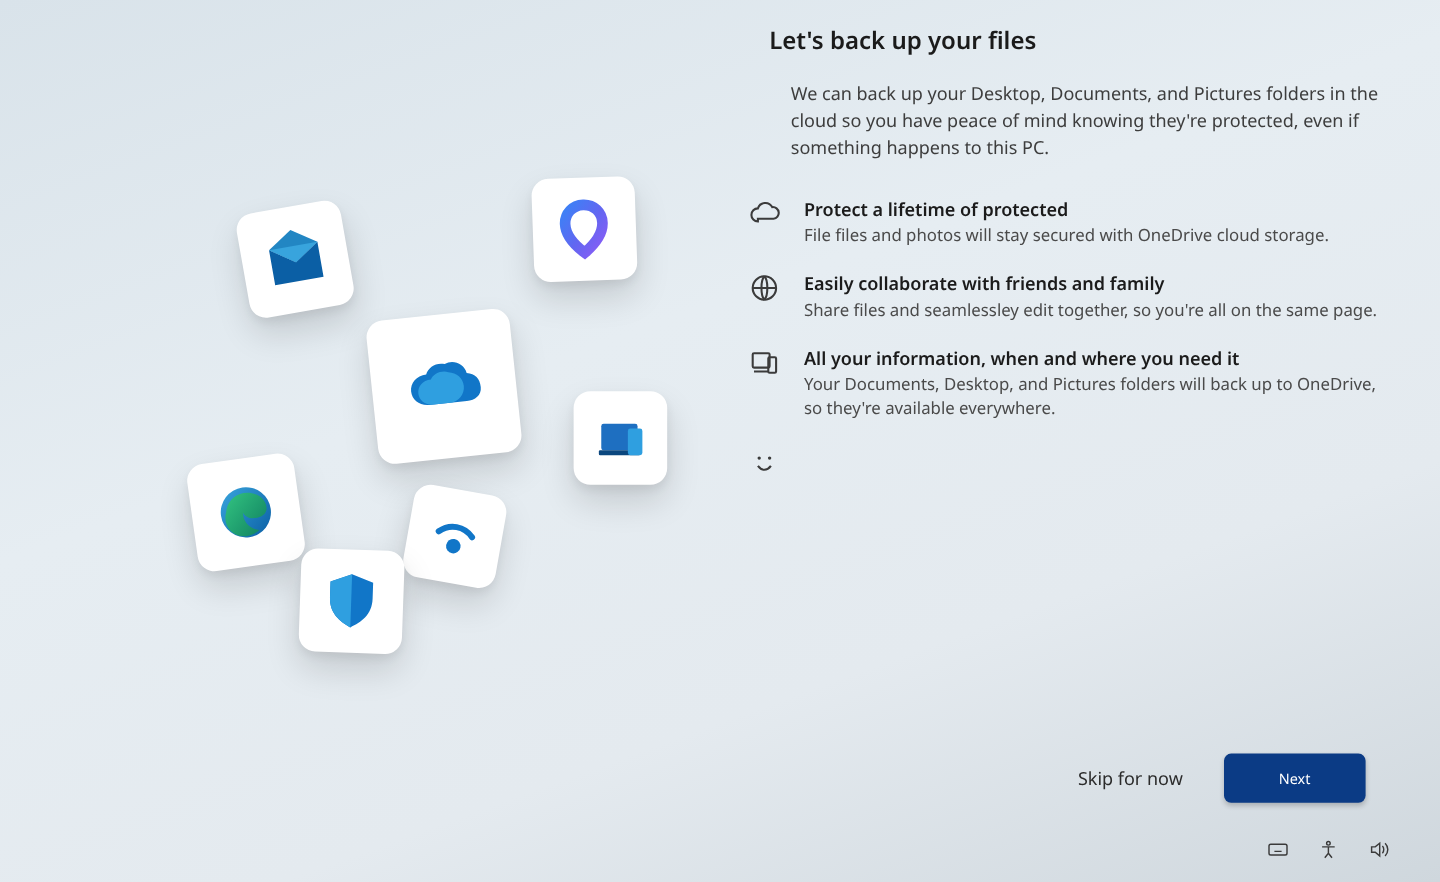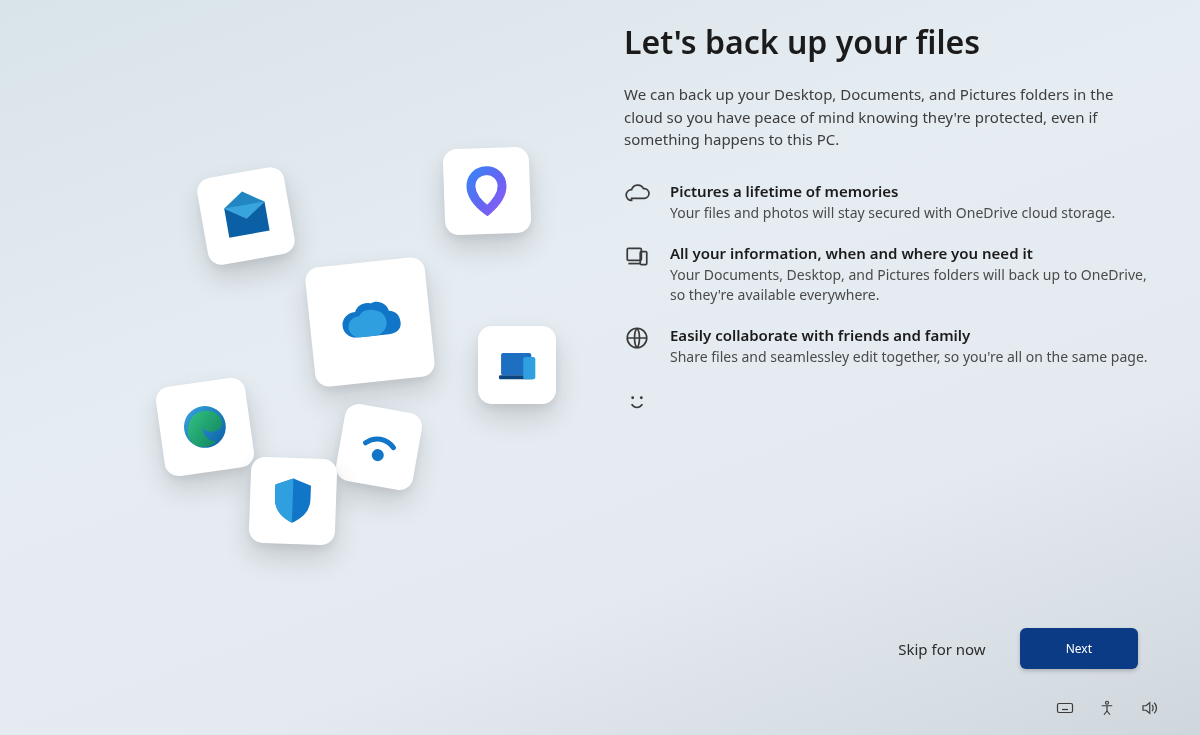--- a/index.html
+++ b/index.html
@@ -39,30 +39,32 @@
   .shield   { left: 120px; top: 318px; width:  86px; height:  86px; transform: rotate(2deg); }
 
   
   .content {
     position: absolute;
     left: 624px;
     top: 20px;
     width: 530px;
   }
   .title {
-    font-size: 32px;
+    font-size: 20px;
     font-weight: 600;
     color: #1b1b1b;
     margin-bottom: 20px;
+    margin-left: 17px;
   }
   .desc {
     font-size: 15px;
     line-height: 1.5;
     color: #3d3d3d;
     margin-bottom: 30px;
+    margin-left: 35px;
   }
   .features { display: flex; flex-direction: column; gap: 20px; }
   .feature  { display: flex; align-items: flex-start; gap: 20px; }
   .feature-icon {
     width: 26px; height: 26px; flex: 0 0 26px;
     color: #3b3b3b;
     display:flex;align-items:center;justify-content:center;
   }
   .feature-icon svg { width: 100%; height: 100%; stroke: currentColor; fill:none; stroke-width:1.6; }
   .feature-text .h { font-size: 15px; font-weight: 600; color:#1b1b1b; margin-bottom: 2px; }
@@ -189,49 +191,49 @@
 
   <div class="features">
 
     <div class="feature">
       <div class="feature-icon">
         <svg viewBox="0 0 24 24">
             <path d="M7 18a5 5 0 0 1 0-10 6 6 0 0 1 11-1 4.5 4.5 0 0 1 1 9H7Z"></path>
           </svg>
       </div>
       <div class="feature-text">
-        <div class="h">Pictures a lifetime of memories</div>
-        <div class="b">Your files and photos will stay secured with OneDrive cloud storage.</div>
+        <div class="h">Protect a lifetime of protected</div>
+        <div class="b">File files and photos will stay secured with OneDrive cloud storage.</div>
+      </div>
+    </div>
+
+    <div class="feature">
+      <div class="feature-icon">
+        <svg viewBox="0 0 24 24">
+            <circle cx="12" cy="12" r="9"></circle>
+            <path d="M3 12h18M12 3c3 3 3 15 0 18M12 3c-3 3-3 15 0 18"></path>
+          </svg>
+      </div>
+      <div class="feature-text">
+        <div class="h">Easily collaborate with friends and family</div>
+        <div class="b">Share files and seamlessley edit together, so you're all on the same page.</div>
       </div>
     </div>
 
     <div class="feature">
       <div class="feature-icon">
         <svg viewBox="0 0 24 24">
             <rect x="3" y="5" width="13" height="11" rx="1"></rect>
             <path d="M4 19h11"></path>
             <rect x="15" y="8" width="6" height="12" rx="1"></rect>
           </svg>
       </div>
       <div class="feature-text">
         <div class="h">All your information, when and where you need it</div>
         <div class="b">Your Documents, Desktop, and Pictures folders will back up to OneDrive, so they're available everywhere.</div>
-      </div>
-    </div>
-
-    <div class="feature">
-      <div class="feature-icon">
-        <svg viewBox="0 0 24 24">
-            <circle cx="12" cy="12" r="9"></circle>
-            <path d="M3 12h18M12 3c3 3 3 15 0 18M12 3c-3 3-3 15 0 18"></path>
-          </svg>
-      </div>
-      <div class="feature-text">
-        <div class="h">Easily collaborate with friends and family</div>
-        <div class="b">Share files and seamlessley edit together, so you're all on the same page.</div>
       </div>
     </div>
 
     <div class="feature">
       <div class="feature-icon">
         <svg viewBox="0 0 24 24">
             <circle cx="8" cy="9" r="1.3" fill="currentColor" stroke="none"></circle>
             <circle cx="16" cy="9" r="1.3" fill="currentColor" stroke="none"></circle>
             <path d="M7 15c1.5 2 3 3 5 3s3.5-1 5-3"></path>
           </svg>

